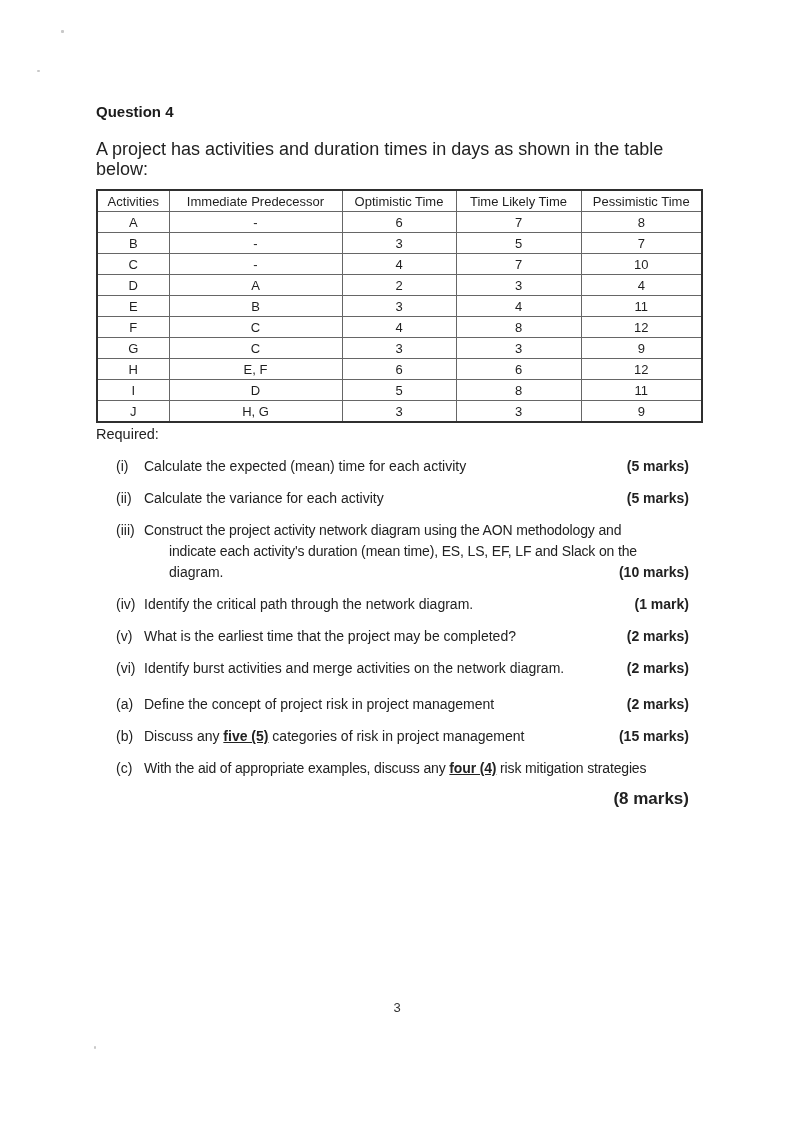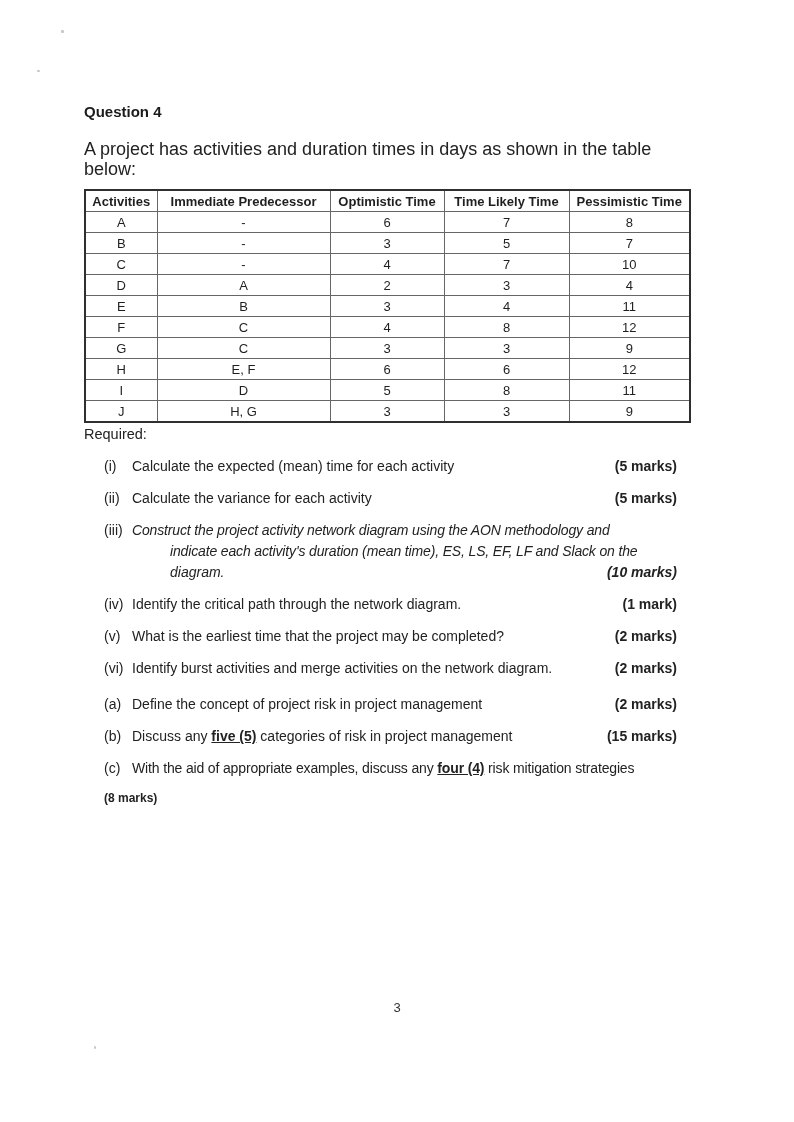--- a/index.html
+++ b/index.html
@@ -8,21 +8,21 @@
     width: 794px;
     height: 1122px;
     margin: 0 auto;
     background: #ffffff;
     font-family: "Liberation Sans", sans-serif;
     color: #222222;
     overflow: hidden;
   }
   .content {
     position: absolute;
-    left: 84px;
+    left: 96px;
     top: 102px;
     width: 593px;
   }
   .qtitle {
     font-size: 15px;
     font-weight: bold;
     color: #1b1b1b;
     line-height: 20px;
     margin: 0;
   }
@@ -41,21 +41,21 @@
   }
   table.activity th, table.activity td {
     border: 1px solid #666666;
     text-align: center;
     height: 20px;
     padding: 0 2px;
     line-height: 19px;
     overflow: hidden;
     white-space: nowrap;
   }
-  table.activity thead th { font-weight: bold; }
+  table.activity thead th { font-weight: normal; }
   .required {
     font-size: 14.5px;
     line-height: 20px;
     margin: 1px 0 0 0;
   }
   .items {
     margin: 12px 0 0 20px;
     font-size: 14px;
   }
   .item {
@@ -63,32 +63,32 @@
     line-height: 21px;
     margin-bottom: 11px;
   }
   .lbl { flex: 0 0 28px; width: 28px; }
   .txt { flex: 1 1 auto; }
   .marks {
     font-weight: bold;
     white-space: nowrap;
     margin-left: 10px;
   }
-  .txt-block { flex: 1 1 auto; font-style: italic; }
+  .txt-block { flex: 1 1 auto; }
   .no-wrap { white-space: nowrap; letter-spacing: -0.15px; }
-  .indent { margin-left: 38px; }
+  .indent { margin-left: 25px; }
   .line3 { display: flex; }
   .line3 .marks { margin-left: auto; }
   .q5-gap { margin-top: 36px; }
   .q5-items { margin-top: 15px; }
   .bold { font-weight: bold; text-decoration: underline; }
   .marks-line {
-    text-align: left;
+    text-align: right;
     font-weight: bold;
-    font-size: 12px;
+    font-size: 17px;
     line-height: 21px;
     margin-top: 9px;
   }
   .pageno {
     position: absolute;
     left: 0;
     top: 1000px;
     width: 794px;
     text-align: center;
     font-size: 13px;

